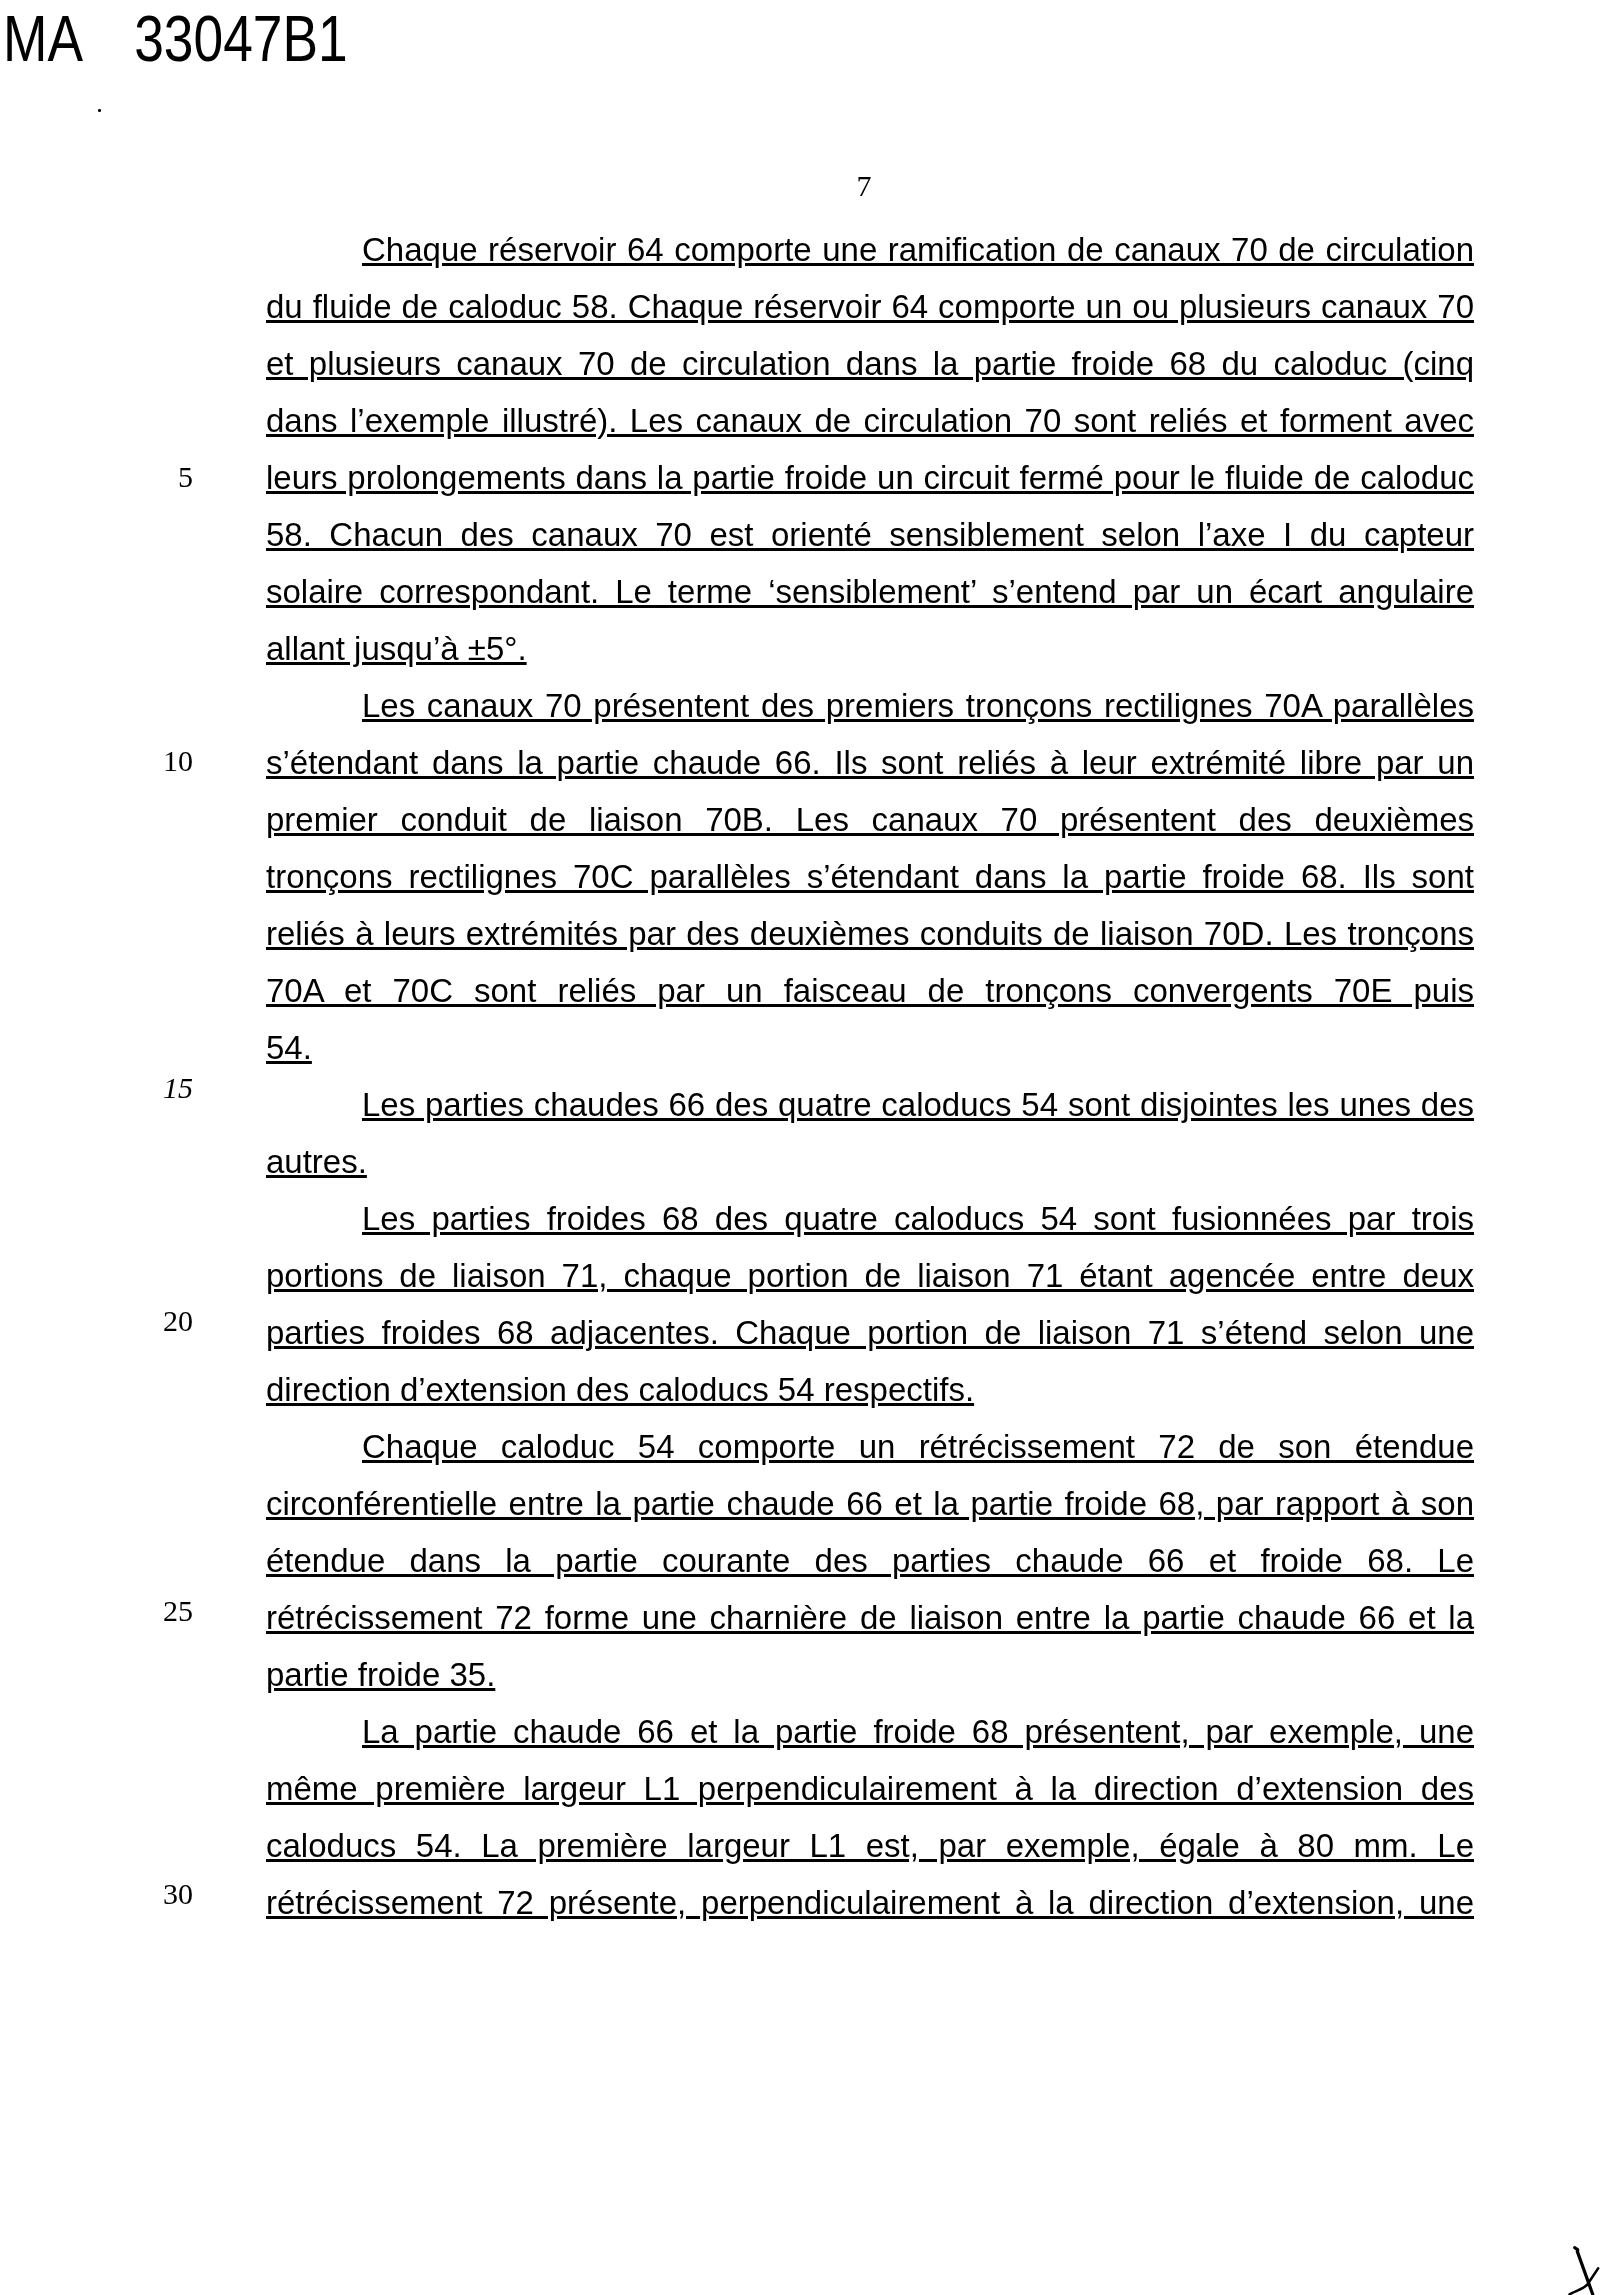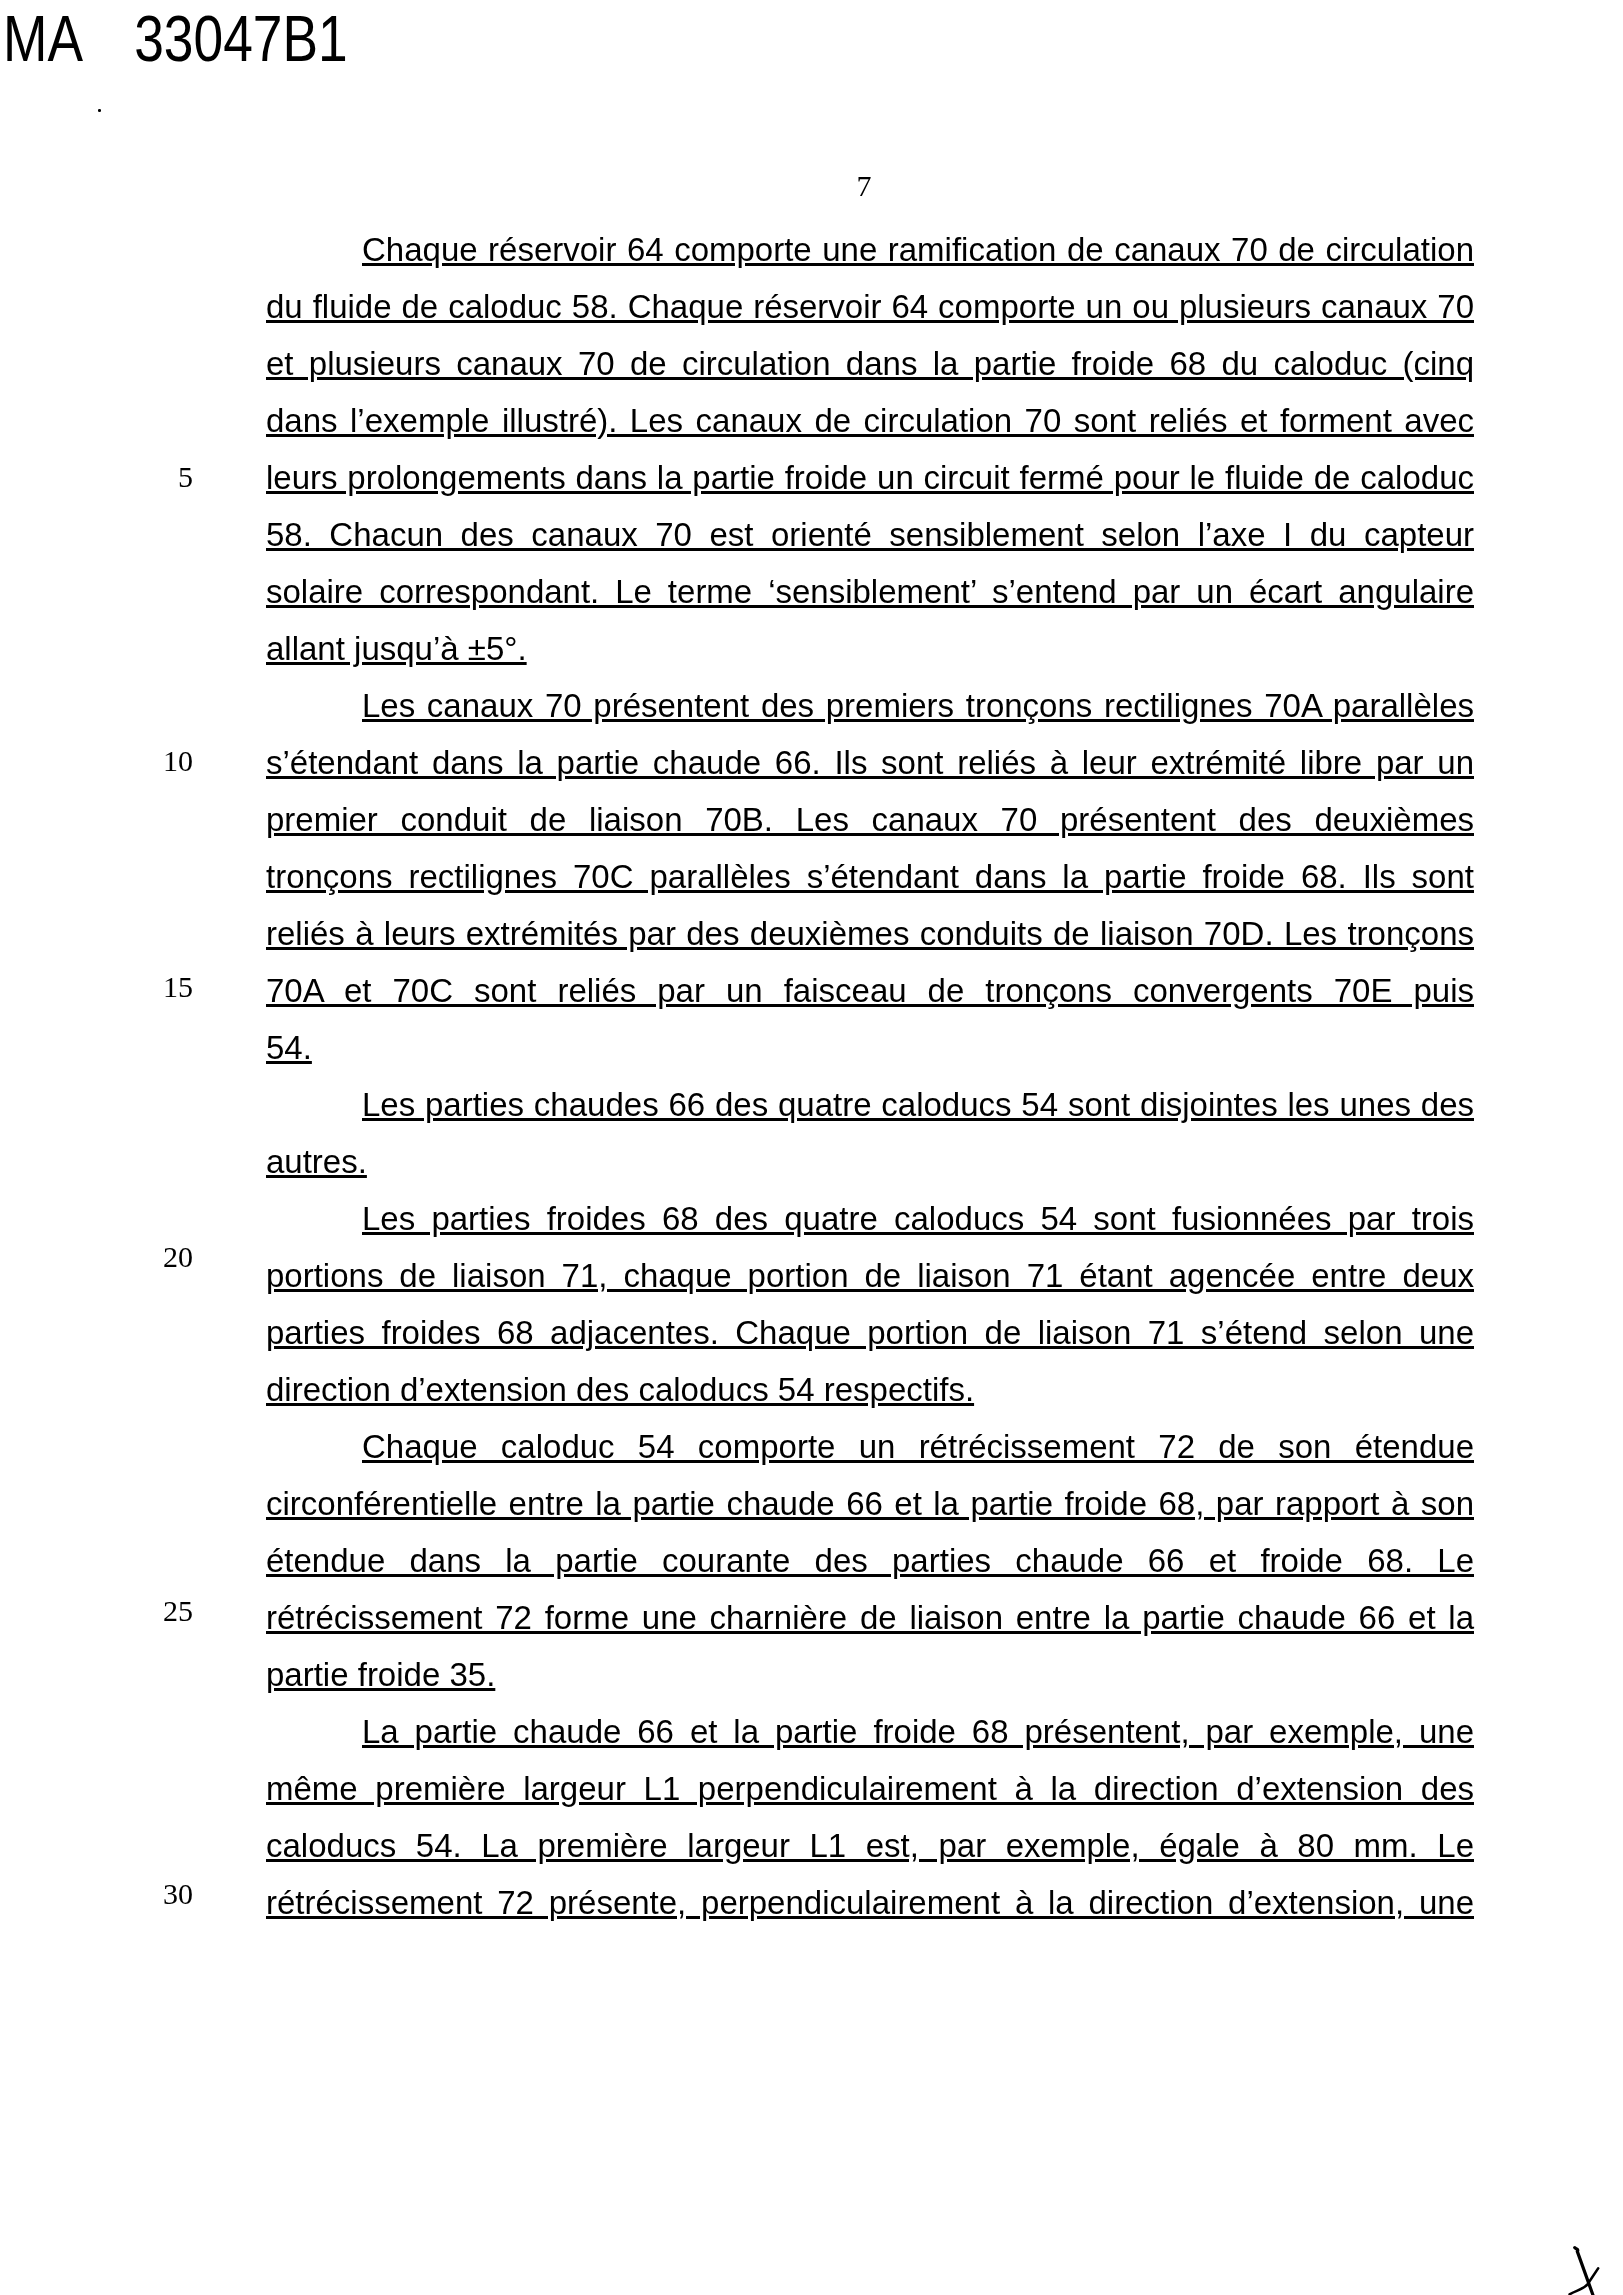--- a/index.html
+++ b/index.html
@@ -96,22 +96,22 @@
   <span class="country">MA</span><span class="number">33047B1</span>
 </div>
 
 <div class="stray-mark"></div>
 
 <div class="page-number">7</div>
 
 <div class="line-numbers" id="line-numbers">
     <span class="line-number" style="top: 462px;">5</span>
     <span class="line-number" style="top: 746px;">10</span>
-    <span class="line-number" style="top: 972px;">15</span>
-    <span class="line-number" style="top: 1242px;">20</span>
+    <span class="line-number" style="top: 1073px; font-style: italic;">15</span>
+    <span class="line-number" style="top: 1306px;">20</span>
     <span class="line-number" style="top: 1596px;">25</span>
     <span class="line-number" style="top: 1879px;">30</span>
   </div>
 
 <div class="text-column" id="text-column">
     <div>
       <span class="line indent">Chaque réservoir 64 comporte une ramification de canaux 70 de circulation</span>
       <span class="line">du fluide de caloduc 58. Chaque réservoir 64 comporte un ou plusieurs canaux 70</span>
       <span class="line">et plusieurs canaux 70 de circulation dans la partie froide 68 du caloduc (cinq</span>
       <span class="line">dans l’exemple illustré). Les canaux de circulation 70 sont reliés et forment avec</span>

